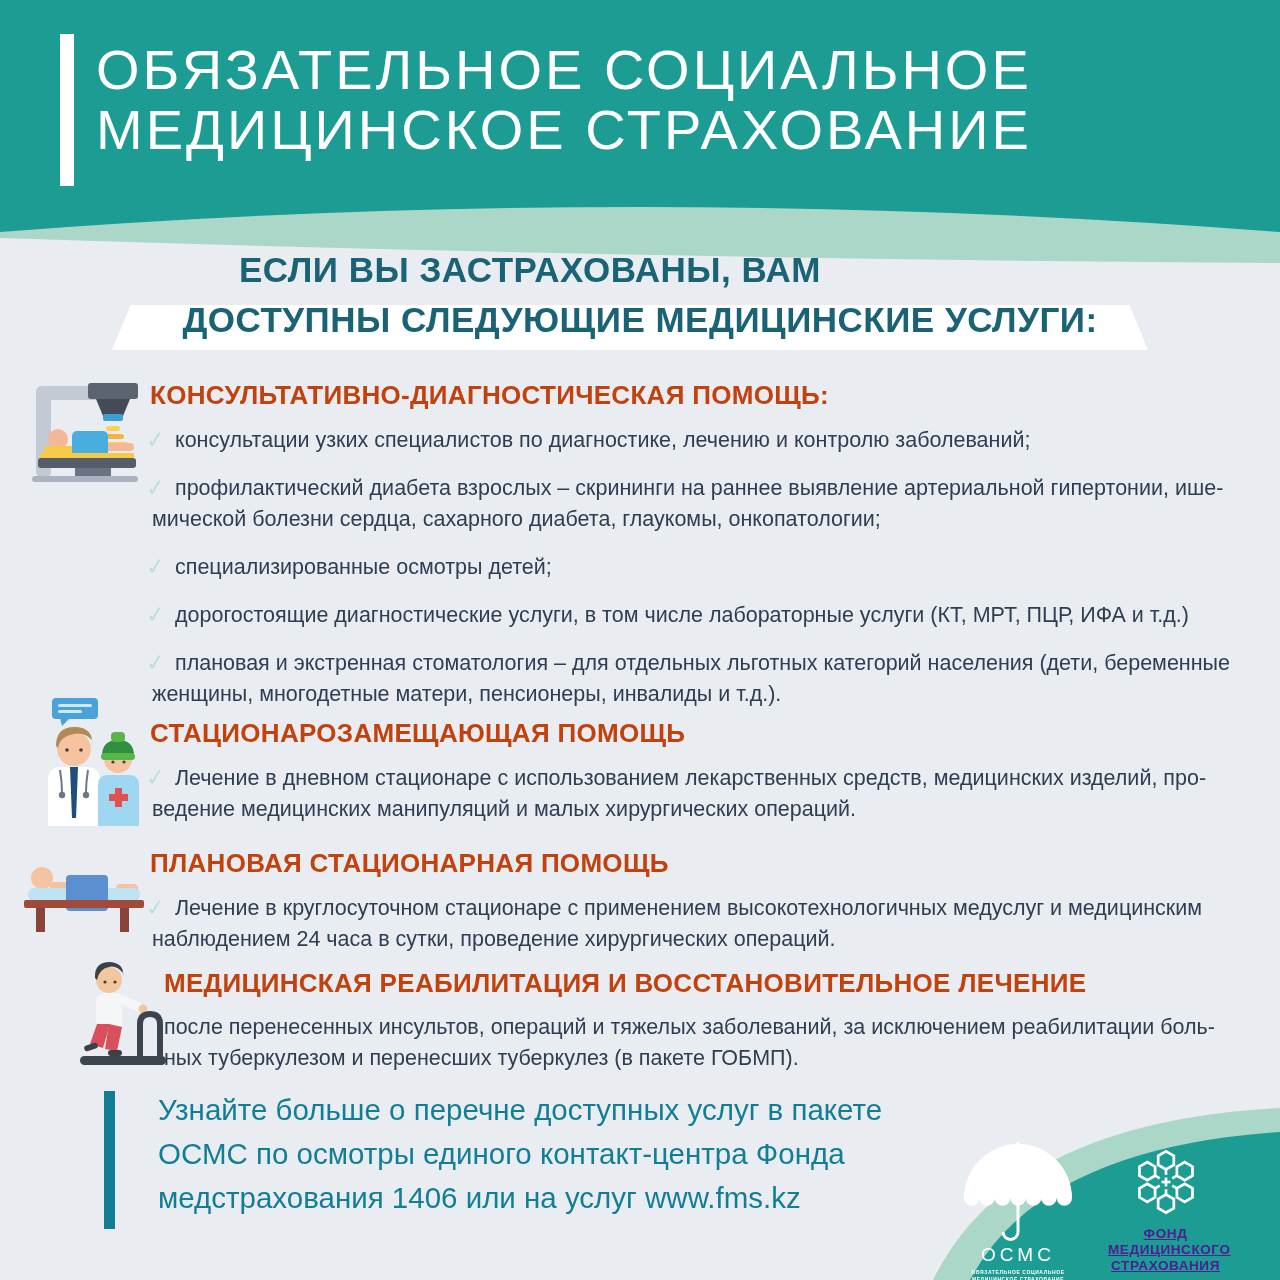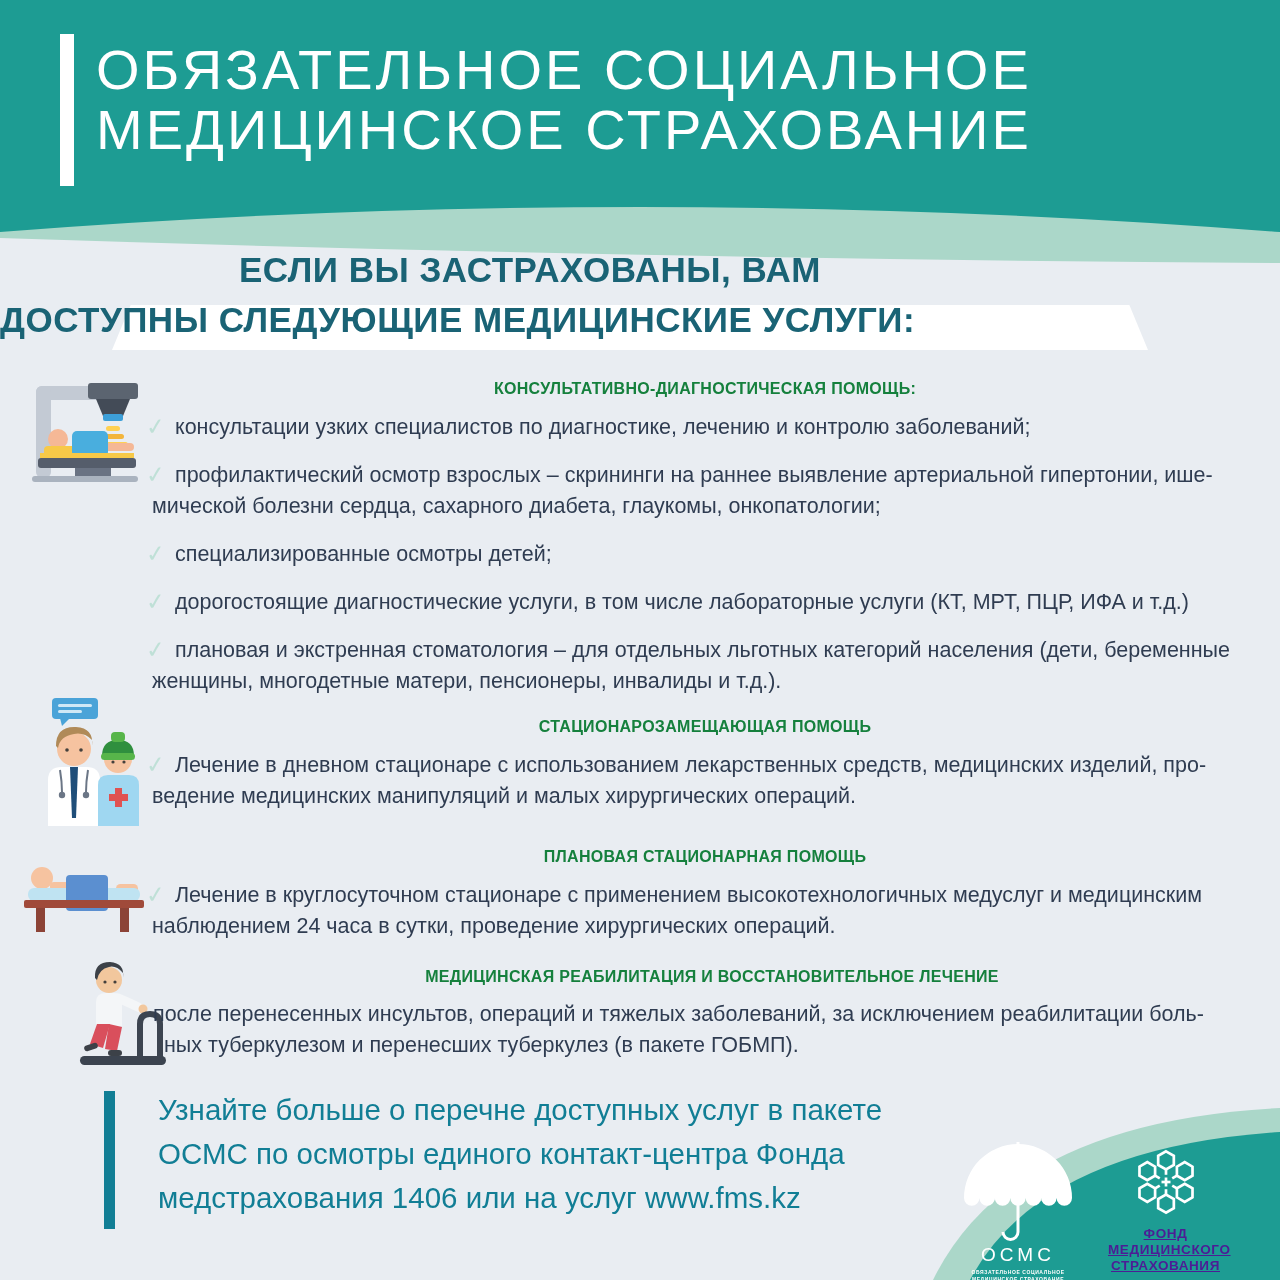--- a/index.html
+++ b/index.html
@@ -11,27 +11,27 @@
   .header-curves{position:absolute;top:0;left:0;}
   .accent-bar{position:absolute;left:60px;top:34px;width:14px;height:152px;background:#ffffff;}
   .title{position:absolute;left:96px;top:40px;color:#ffffff;font-size:56px;font-weight:400;
          line-height:60px;letter-spacing:3px;white-space:nowrap;}
 
   
   .sub1{position:absolute;left:0;top:250px;width:1060px;text-align:center;
         font-size:35px;font-weight:bold;color:#1a6375;letter-spacing:0.5px;}
   .band{position:absolute;left:112px;top:305px;width:1036px;height:45px;background:#ffffff;
         clip-path:polygon(1.8% 0,98.2% 0,100% 100%,0 100%);}
-  .sub2{position:absolute;left:0;top:300px;width:1280px;text-align:left;
+  .sub2{position:absolute;left:0;top:300px;width:1280px;text-align:center;
         font-size:35px;font-weight:bold;color:#1a6375;letter-spacing:0.5px;}
 
   
   .section{position:absolute;left:146px;width:1114px;}
-  .s-heading{font-size:16px;font-weight:bold;color:#15803d;letter-spacing:0.3px;
-             margin:0 0 13px 4px;white-space:nowrap;text-align:center;}
+  .s-heading{font-size:26px;font-weight:bold;color:#c2410c;letter-spacing:0.3px;
+             margin:0 0 13px 4px;white-space:nowrap;}
   .bullet{margin-bottom:16px;}
   .bl{font-size:21.5px;color:#2f3c51;line-height:31px;white-space:nowrap;}
   .cont{margin-left:6px;}
   .check{display:inline-block;width:29px;color:#bfe0d7;font-size:23px;font-weight:bold;
          font-family:"DejaVu Sans",sans-serif;transform:rotate(-6deg);}
   .icon{position:absolute;}
 
   
   .footer-bar{position:absolute;left:104px;top:1091px;width:11px;height:138px;background:#117e95;}
   .footer-text{position:absolute;left:131px;top:1088px;font-size:29.5px;color:#117e95;
@@ -83,21 +83,21 @@
     <rect x="47" y="92" width="36" height="11" fill="#6a7383"></rect>
     <rect x="4" y="100" width="106" height="6" rx="3" fill="#aab3bf"></rect>
   </svg>
 
   <div class="section" style="top:380px;">
     <div class="s-heading">КОНСУЛЬТАТИВНО-ДИАГНОСТИЧЕСКАЯ ПОМОЩЬ:</div>
     <div class="bullet">
       <div class="bl"><span class="check">✓</span><span>консультации узких специалистов по диагностике, лечению и контролю заболеваний;</span></div>
     </div>
     <div class="bullet">
-      <div class="bl"><span class="check">✓</span><span>профилактический осмотр взрослых – скрининги на раннее выявление артериальной гипертонии, ише-</span></div>
+      <div class="bl"><span class="check">✓</span><span>профилактический диабета взрослых – скрининги на раннее выявление артериальной гипертонии, ише-</span></div>
       <div class="bl cont">мической болезни сердца, сахарного диабета, глаукомы, онкопатологии;</div>
     </div>
     <div class="bullet">
       <div class="bl"><span class="check">✓</span><span>специализированные осмотры детей;</span></div>
     </div>
     <div class="bullet">
       <div class="bl"><span class="check">✓</span><span>дорогостоящие диагностические услуги, в том числе лабораторные услуги (КТ, МРТ, ПЦР, ИФА и т.д.)</span></div>
     </div>
     <div class="bullet">
       <div class="bl"><span class="check">✓</span><span>плановая и экстренная стоматология – для отдельных льготных категорий населения (дети, беременные</span></div>
@@ -169,21 +169,21 @@
     <polygon points="33,68 46,71 41,95 29,93" fill="#d94f5c"></polygon>
     <rect x="8" y="88" width="14" height="6" rx="3" fill="#3c4148" transform="rotate(-18 15 91)"></rect>
     <rect x="32" y="94" width="14" height="6" rx="3" fill="#3c4148"></rect>
     <path d="M64,104 V68 Q64,58 74,58 Q84,58 84,68 V104" stroke="#3c4450" stroke-width="6" fill="none"></path>
     <rect x="4" y="100" width="86" height="9" rx="4.5" fill="#3c4450"></rect>
   </svg>
 
   <div class="section" style="top:968px;">
     <div class="s-heading" style="margin-left:18px;">МЕДИЦИНСКАЯ РЕАБИЛИТАЦИЯ И ВОССТАНОВИТЕЛЬНОЕ ЛЕЧЕНИЕ</div>
     <div class="bullet">
-      <div class="bl" style="padding-left:7px;">после перенесенных инсультов, операций и тяжелых заболеваний, за исключением реабилитации боль-</div>
+      <div class="bl" style="margin-left:18px;">после перенесенных инсультов, операций и тяжелых заболеваний, за исключением реабилитации боль-</div>
       <div class="bl" style="margin-left:18px;">ных туберкулезом и перенесших туберкулез (в пакете ГОБМП).</div>
     </div>
   </div>
 
   <svg class="bottom-curves" width="1280" height="210" viewBox="0 0 1280 210">
     <path d="M1280,38 Q1010,52 933,210 L1280,210 Z" fill="#abd7c9"></path>
     <path d="M1280,62 Q1040,78 970,210 L1280,210 Z" fill="#1d9c93"></path>
   </svg>
 
   <div class="footer-bar"></div>

